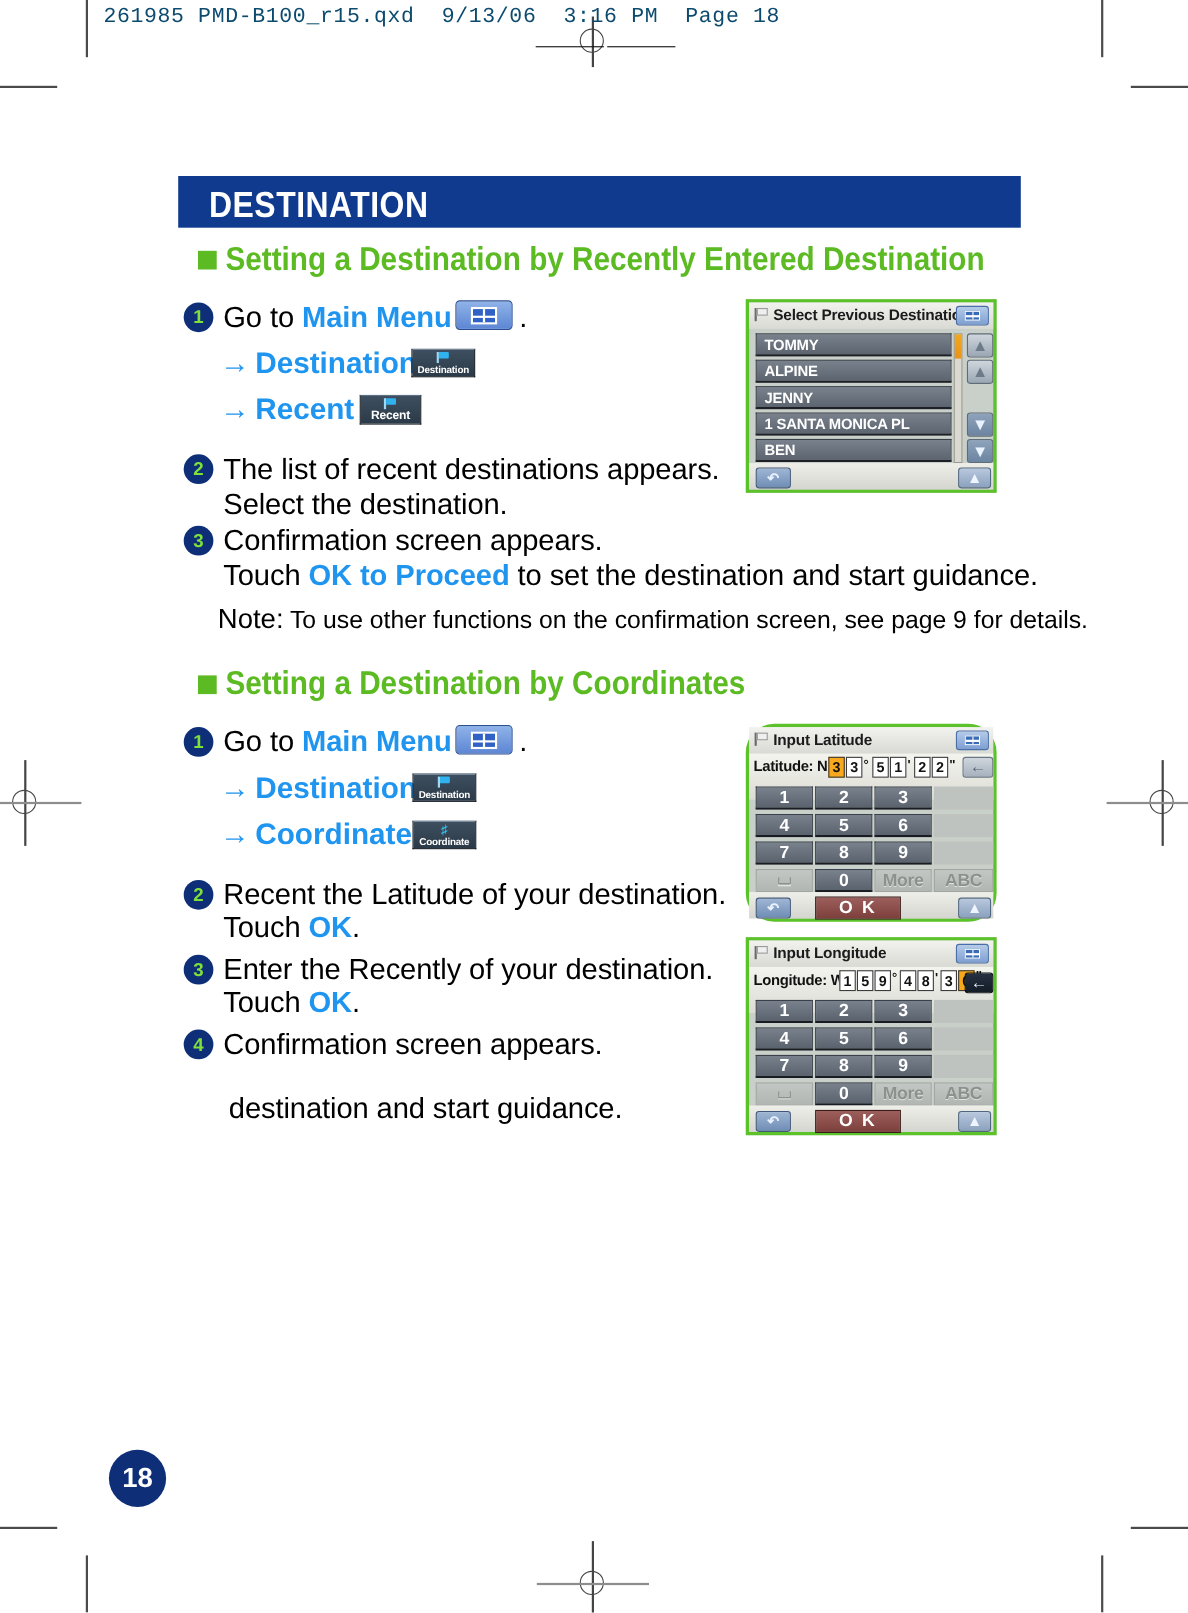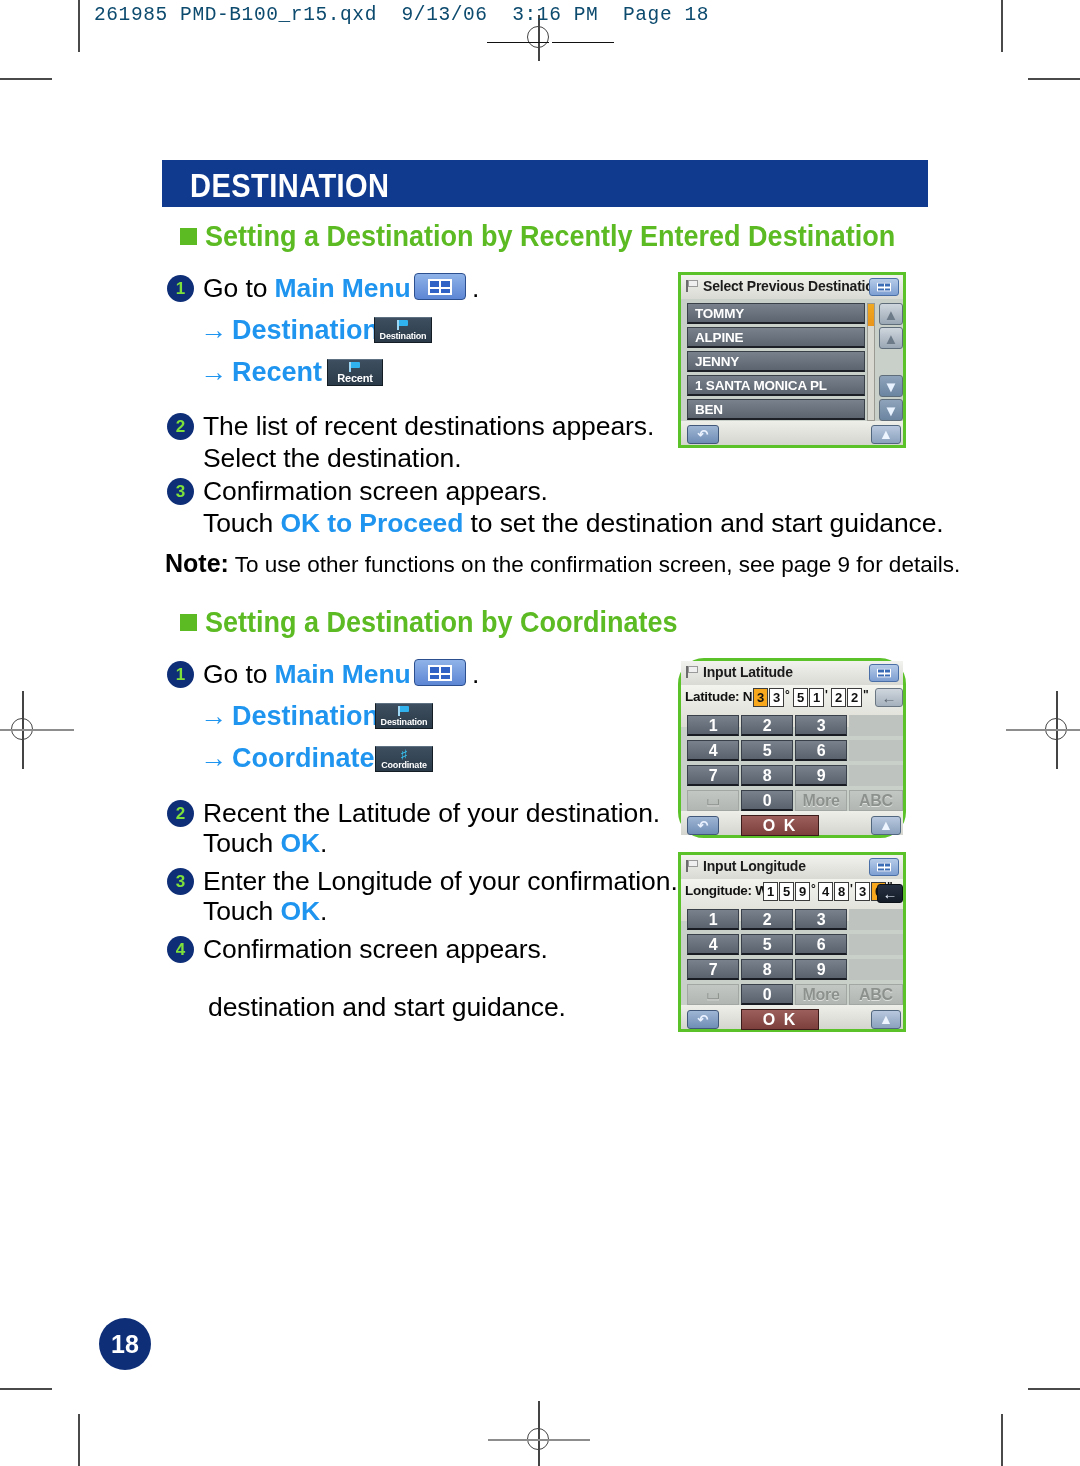--- a/index.html
+++ b/index.html
@@ -34,21 +34,21 @@
   .bullet-sq{position:absolute;width:17px;height:17px;background:#5cba23;}
 
   .num{position:absolute;width:27px;height:27px;border-radius:50%;background:#0e2f78;
       color:#7ee03a;font-size:17px;font-weight:bold;text-align:center;line-height:27px;}
 
   .txt{position:absolute;font-size:26.5px;color:#000;white-space:nowrap;letter-spacing:-.1px;}
   .txt .b{color:#1f95f0;font-weight:bold;}
   .arrowtxt{position:absolute;font-size:27px;font-weight:bold;color:#1f95f0;white-space:nowrap;}
   .arrowglyph{position:absolute;font-size:27px;font-weight:bold;color:#1f95f0;}
   .note{position:absolute;font-size:22.5px;color:#000;white-space:nowrap;}
-  .note b{font-size:25px;font-weight:bold;}
+  .note b{font-size:25px;font-weight:normal;margin-left:33px;}
 
   
   .chip{position:absolute;background:linear-gradient(#3d4f60,#2b3a48);
       border:1px solid #141c24;border-top:1px solid #5d7competitor;box-sizing:border-box;
       color:#fff;text-align:center;}
   .chip{border-top:1px solid #5d7182;}
   .chip .cl{position:absolute;left:0;right:0;bottom:1px;font-size:9px;font-weight:bold;
       letter-spacing:-.2px;}
   .chip .flag{position:absolute;left:50%;top:2px;transform:translateX(-50%);
       width:12px;height:9px;}
@@ -246,21 +246,21 @@
     <div class="cl">Coordinate</div>
   </div>
 
   <div class="num" style="left:167px;top:800px;">2</div>
   <div class="txt" style="left:203px;top:798px;">Recent the Latitude of your destination.</div>
   <div class="txt" style="left:203px;top:828px;">
     <span>Touch </span><span class="b">OK</span><span>.</span>
   </div>
 
   <div class="num" style="left:167px;top:868px;">3</div>
-  <div class="txt" style="left:203px;top:866px;">Enter the Longitude of your confirmation.</div>
+  <div class="txt" style="left:203px;top:866px;">Enter the Recently of your destination.</div>
   <div class="txt" style="left:203px;top:896px;">
     <span>Touch </span><span class="b">OK</span><span>.</span>
   </div>
 
   <div class="num" style="left:167px;top:936px;">4</div>
   <div class="txt" style="left:203px;top:934px;">Confirmation screen appears.</div>
   <div class="txt" style="left:208px;top:992px;">destination and start guidance.</div>
 
   <div class="device" style="left:678px;top:272px;width:228px;height:176px;">
     <div class="dev-title">

